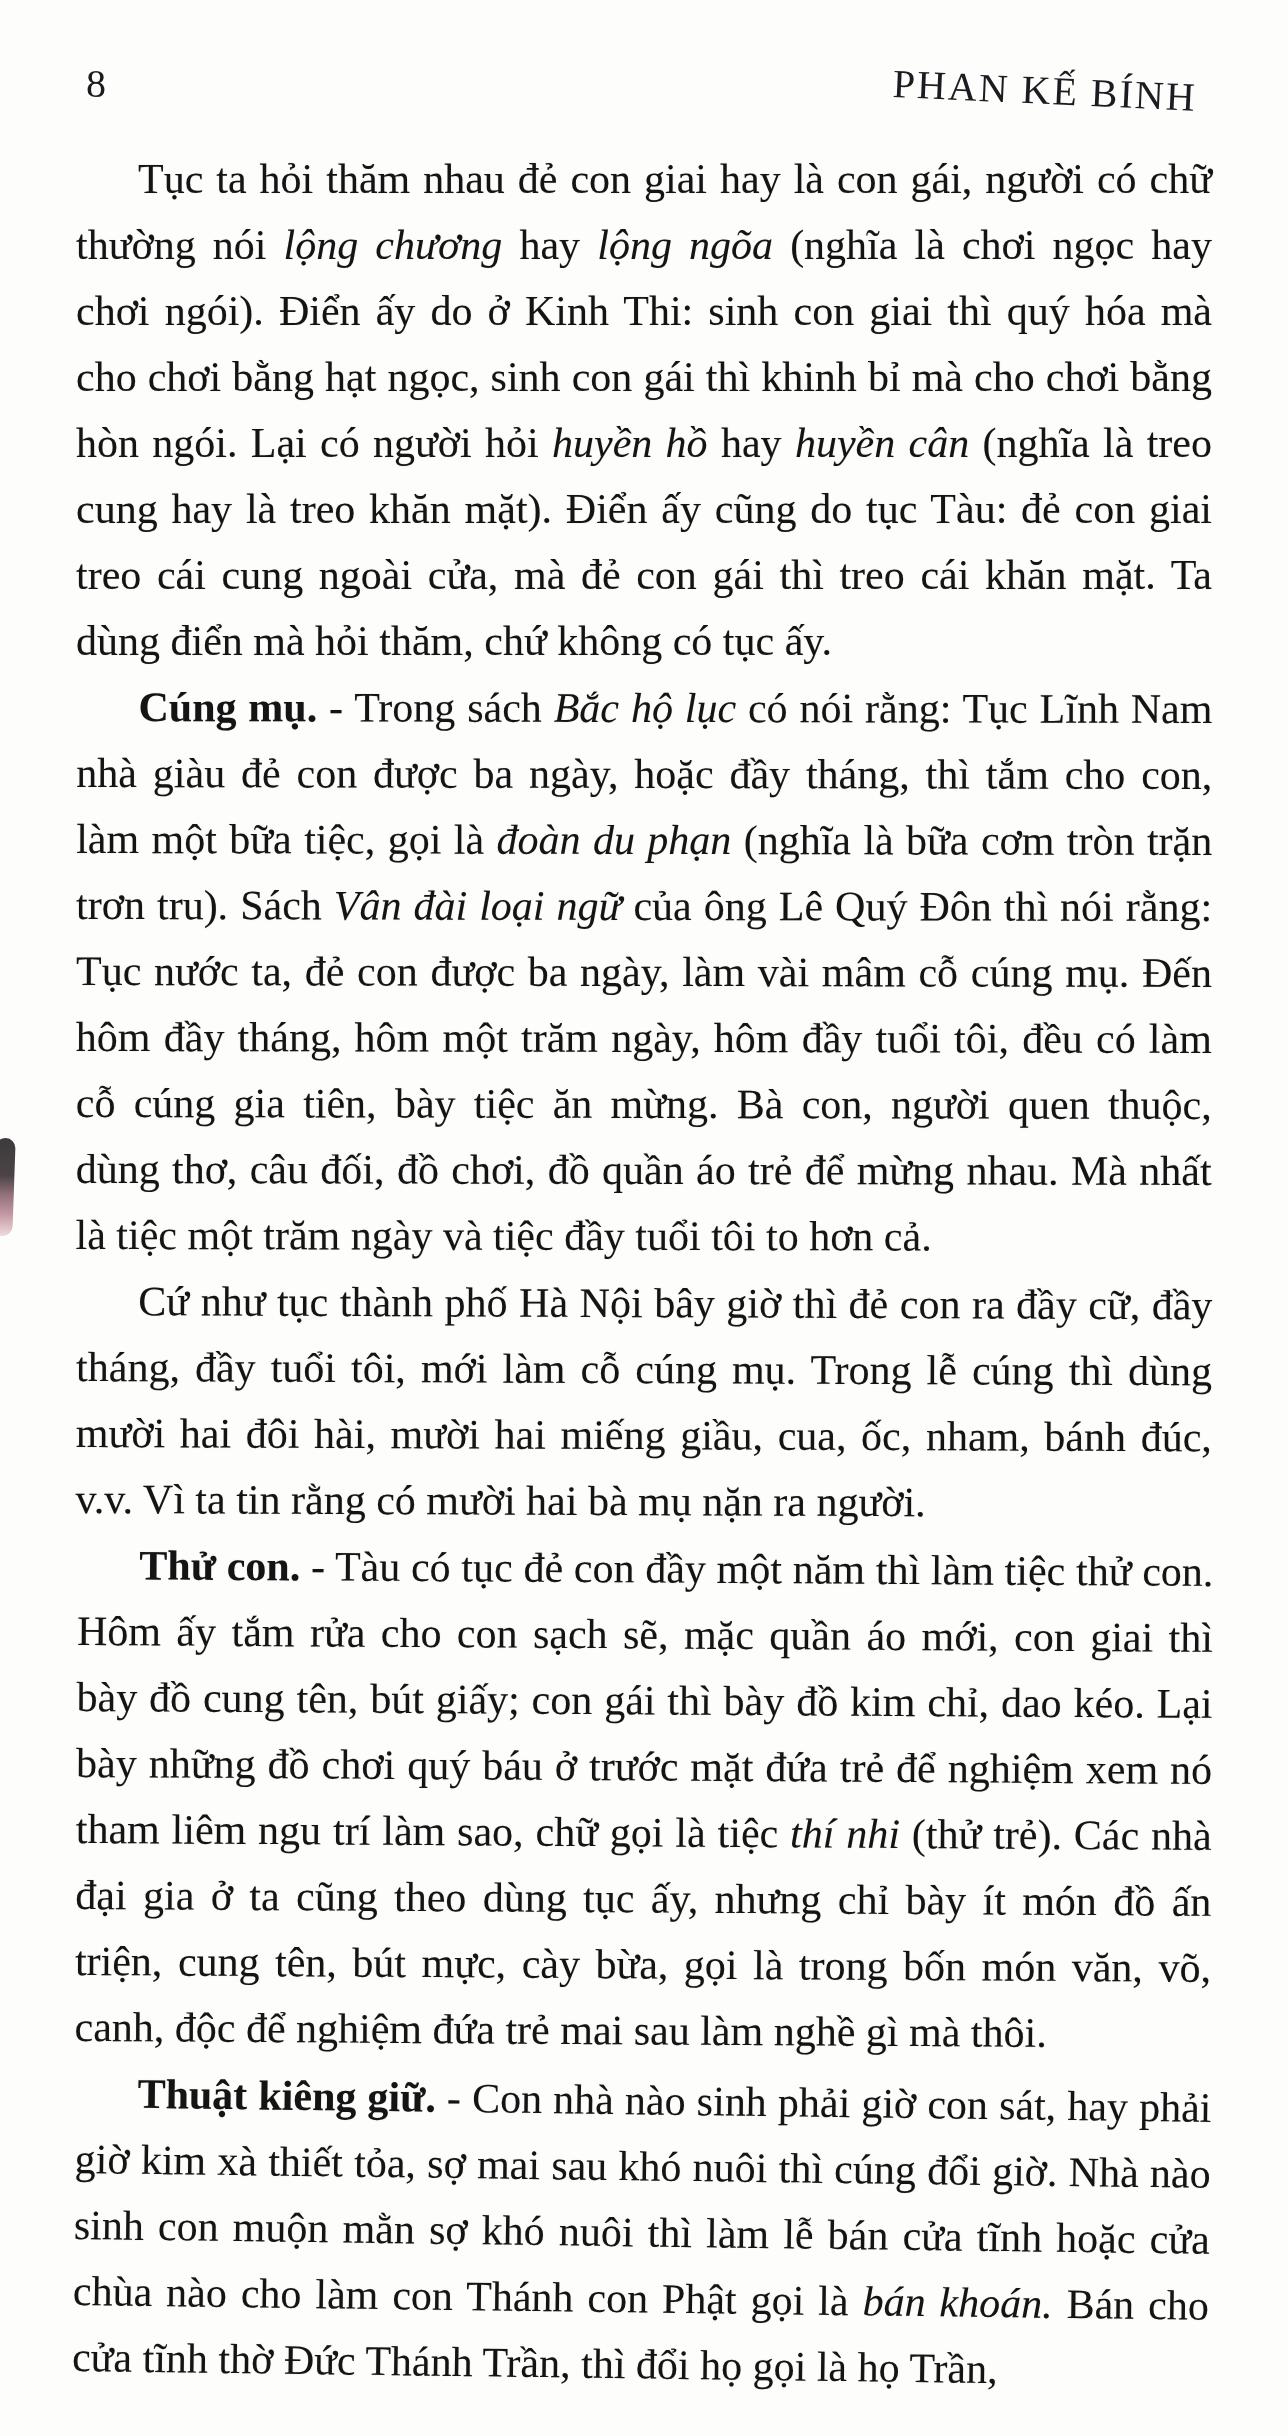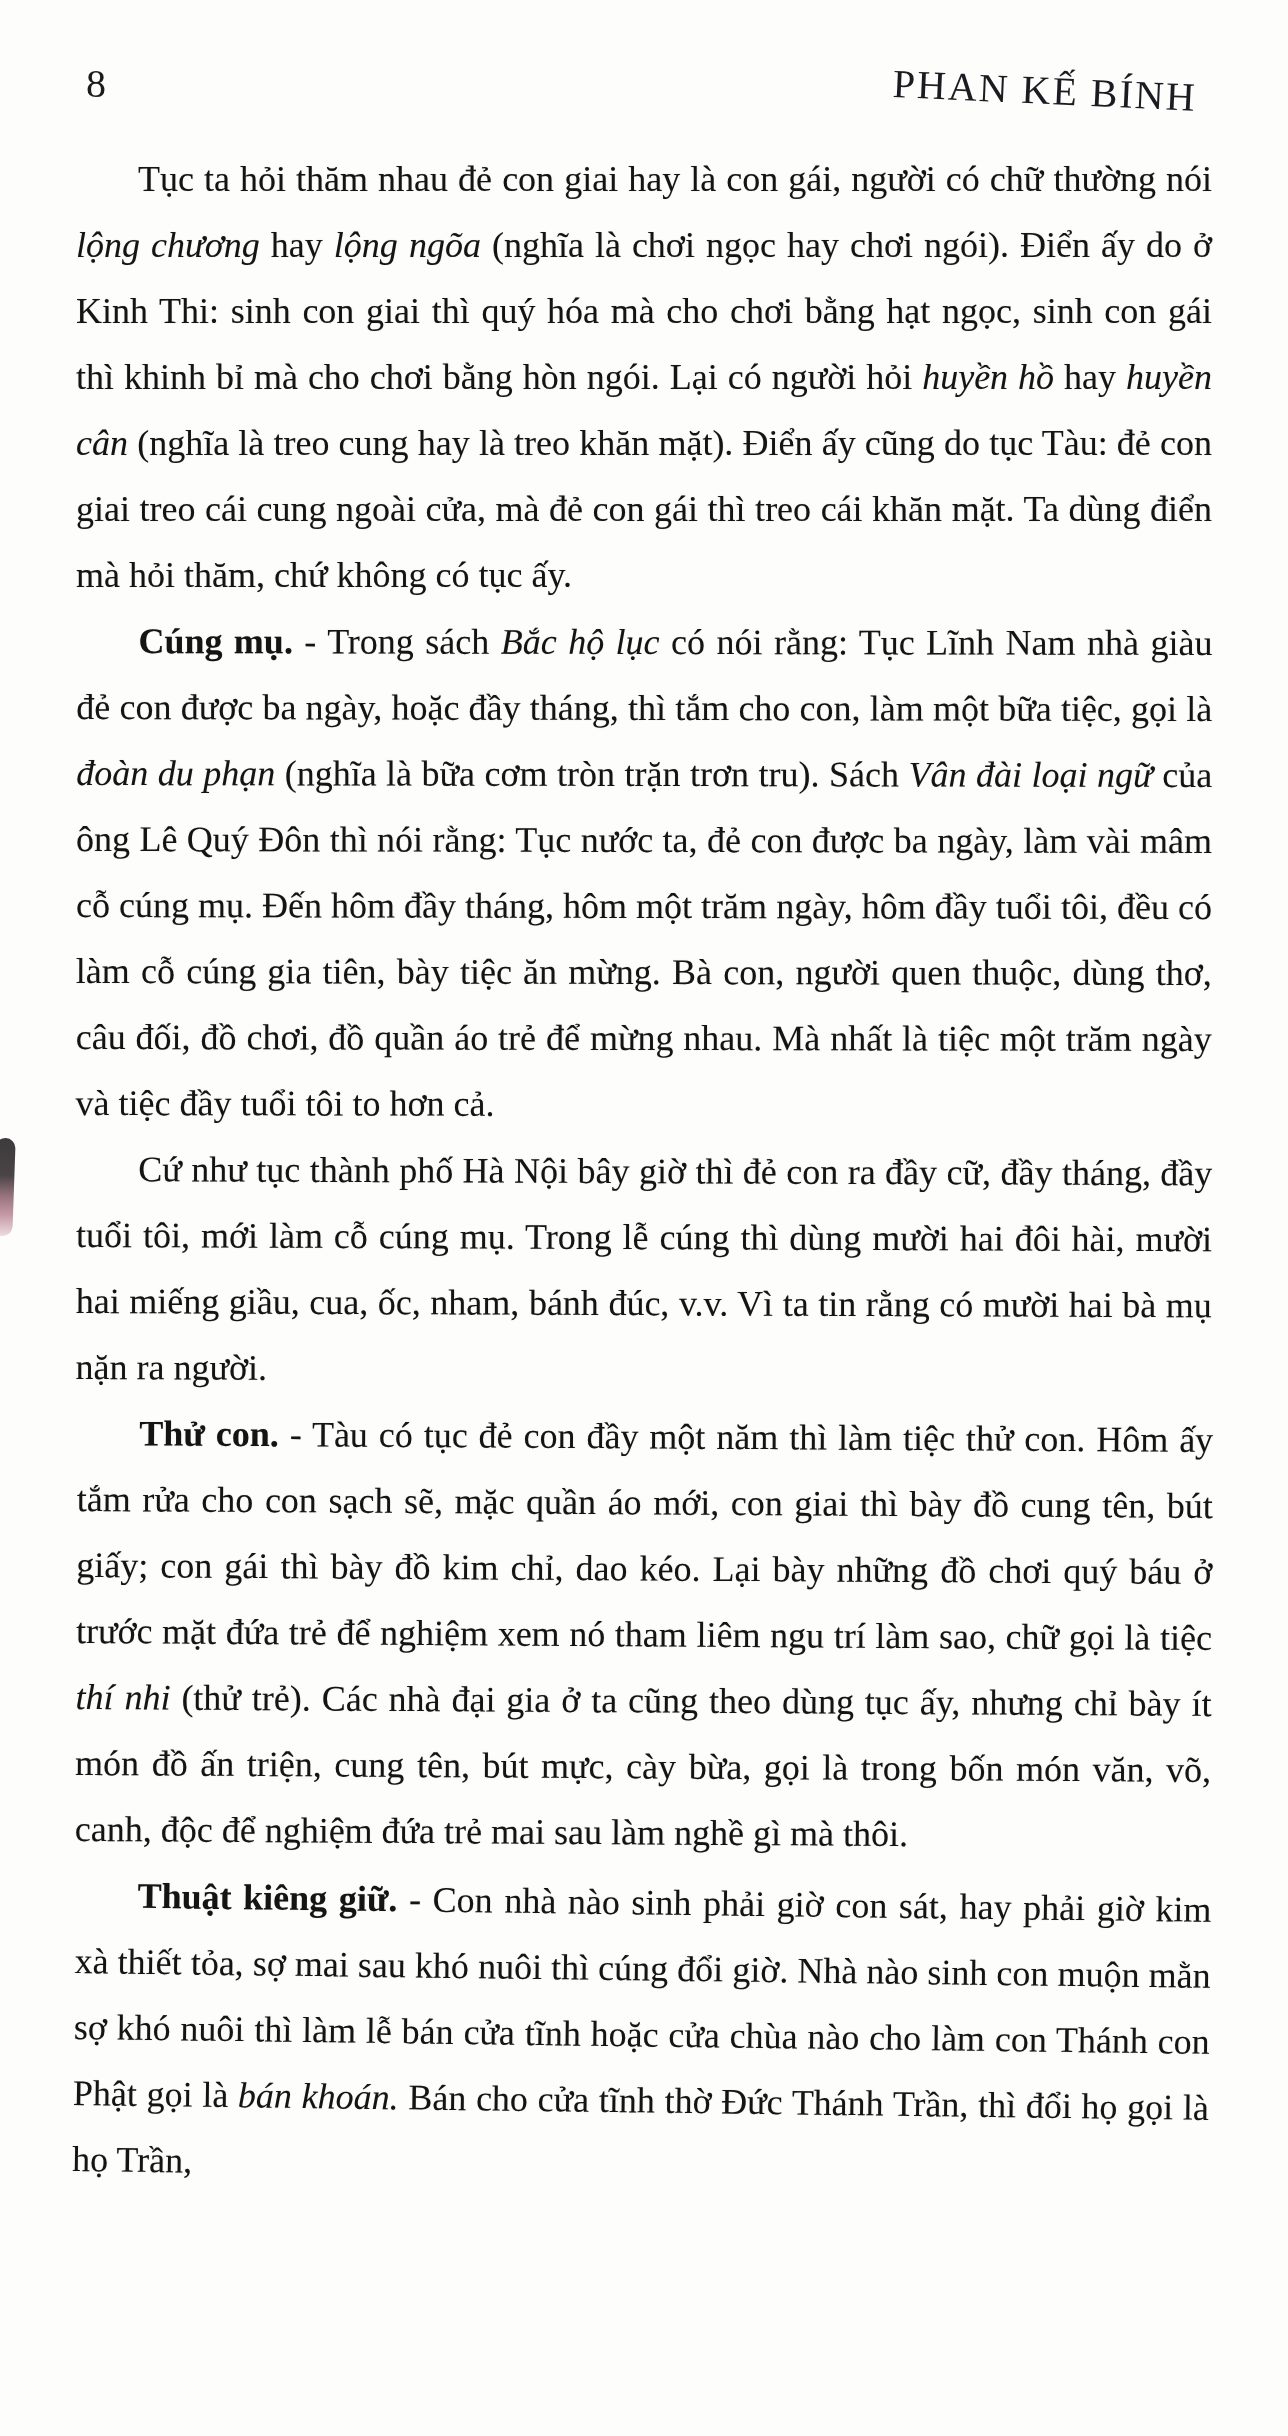--- a/index.html
+++ b/index.html
@@ -31,21 +31,21 @@
     font-size:40px;
     line-height:1;
     letter-spacing:2px;
     color:#1b1b22;
     transform:rotate(2.6deg);
     transform-origin:left bottom;
   }
   .page-body {
     margin:42px 76px 8px 76px;
     width:1136px;
-    font-size:36px;
+    font-size:42px;
     line-height:66px;
     text-align:justify;
     text-shadow:0 0 1px rgba(10,10,10,0.28);
   }
   .para { margin:0; text-indent:62px; }
   .para-2 { transform:rotate(0.10deg); transform-origin:0 50%; }
   .para-3 { transform:rotate(0.22deg); transform-origin:0 50%; }
   .para-4 { transform:rotate(0.35deg); transform-origin:0 50%; }
   .para-5 { transform:rotate(0.75deg); transform-origin:0 0; }
   .seg-bold { font-weight:bold; }

